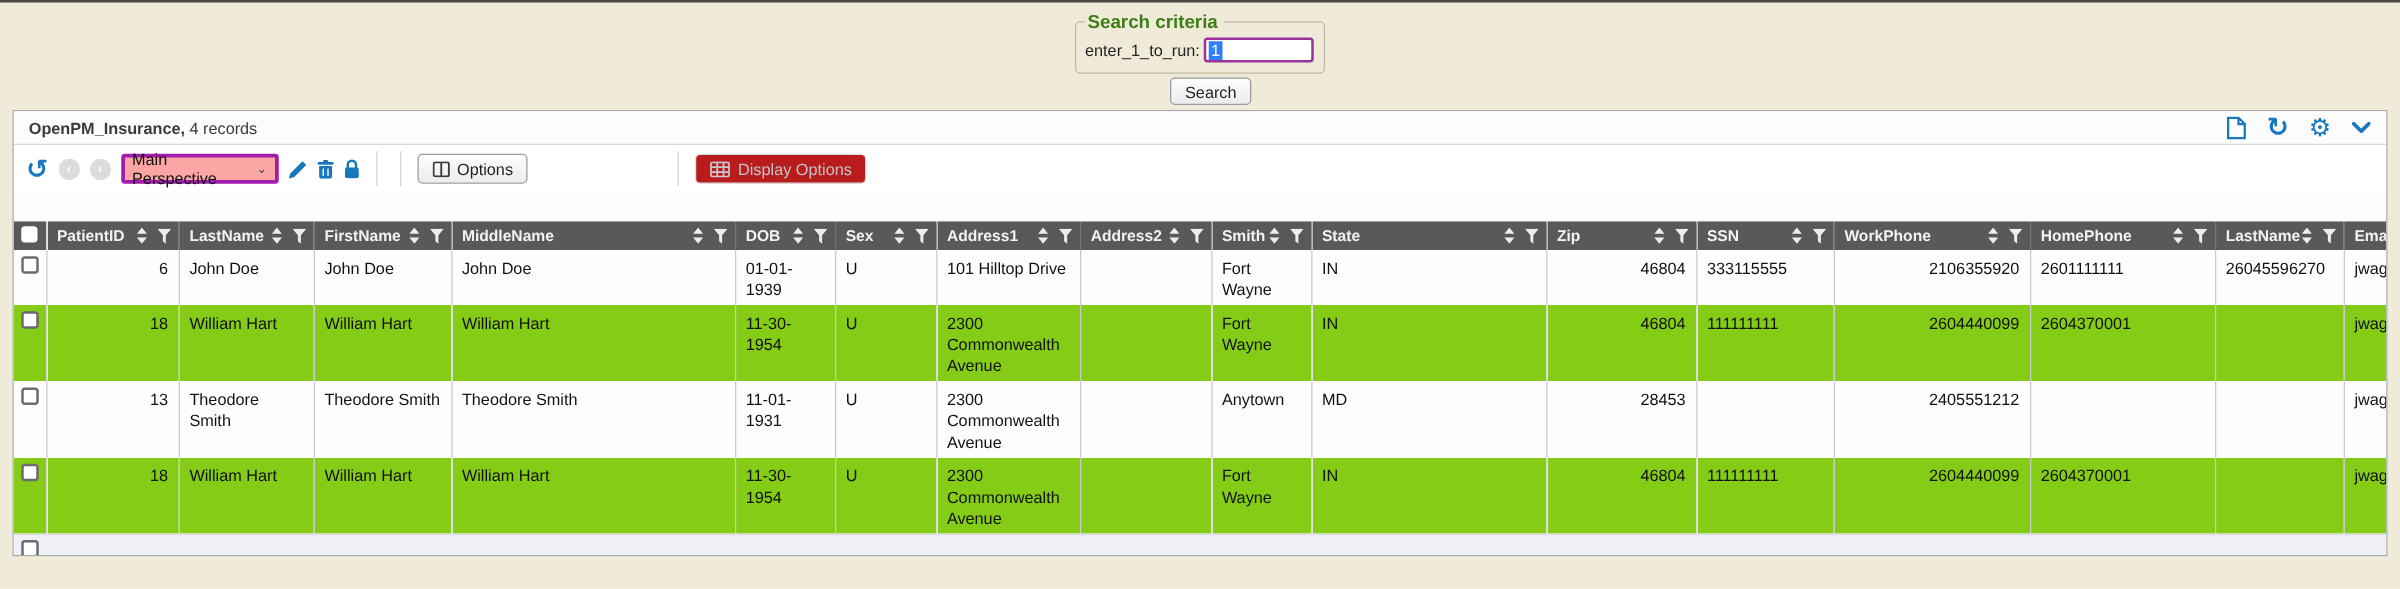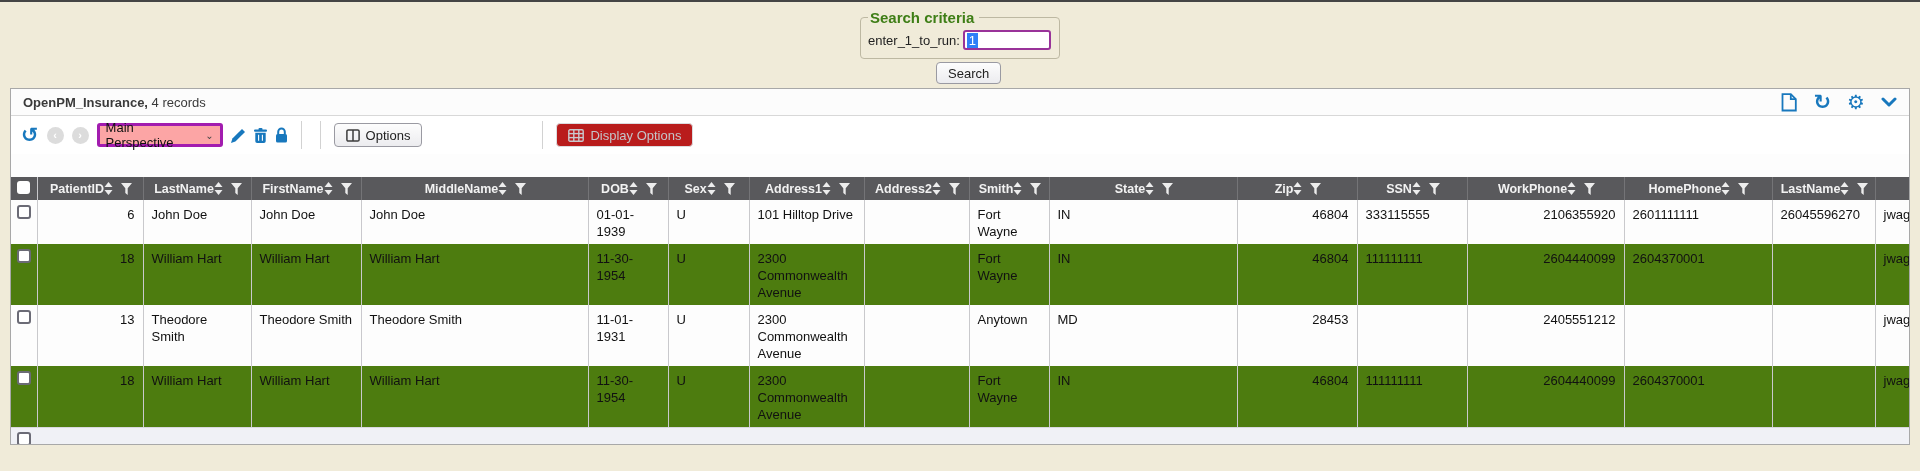--- a/index.html
+++ b/index.html
@@ -70,28 +70,28 @@
     background: #b91c1c; border-color: #dcdcdf; color: #c4c4c8;
   }
   
   .table-viewport { margin-top: 23px; overflow: hidden; width: 100%; }
   table { border-collapse: collapse; table-layout: fixed; width: 2064px; }
   th {
     background: #59595c; color: #f2f2f2; font-size: 12.5px; font-weight: bold;
     text-align: left; height: 23px; padding: 0 6px 0 8px;
     border-right: 1px solid #747477; white-space: nowrap; overflow: hidden;
   }
-  .hwrap { display: flex; align-items: center; justify-content: center; }
+  .hwrap { display: flex; align-items: center; justify-content: space-between; }
   .hics { display: inline-flex; align-items: center; gap: 8px; }
   .hcb { display: inline-block; width: 13px; height: 13px; background: #fff; border-radius: 3px; }
   td {
     font-size: 13px; color: #111; padding: 6px 8px 4px; line-height: 17px;
     border-right: 1px solid #c9c9cc; vertical-align: top; overflow: hidden;
   }
-  tr.alt td { background: #4d7c0f; }
+  tr.alt td { background: #84cc16; }
   td.r { text-align: right; }
   .cbcol { width: 26px; padding: 5px 0 0 6px; border-right: 1px solid #c9c9cc; }
   th.cbcol { padding: 0 0 0 6px; }
   .rowcb {
     display: inline-block; width: 14px; height: 14px; background: #fff;
     border: 2px solid #6b6b76; border-radius: 3px;
   }
   .ghost-row {
     height: 26px; background: #f0f1f6; border-top: 1px solid #d9d9df;
     padding: 4px 0 0 6px;

